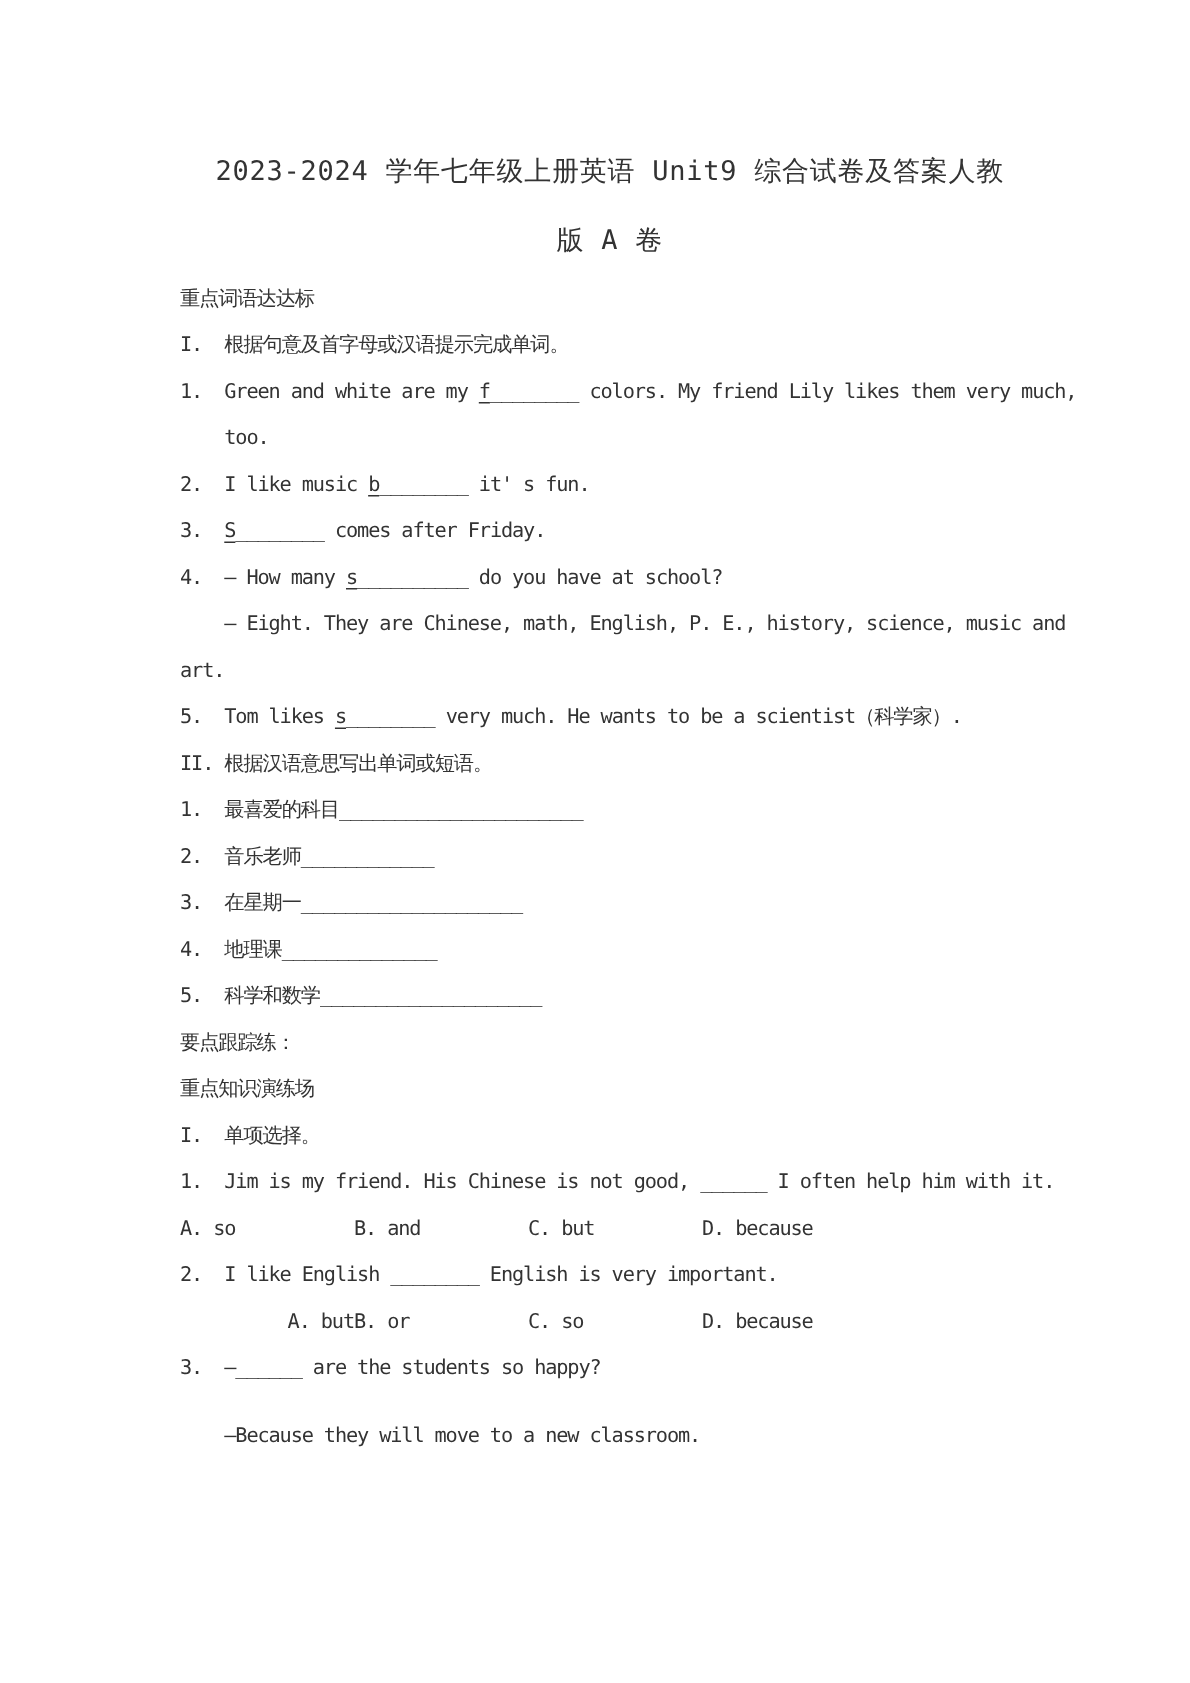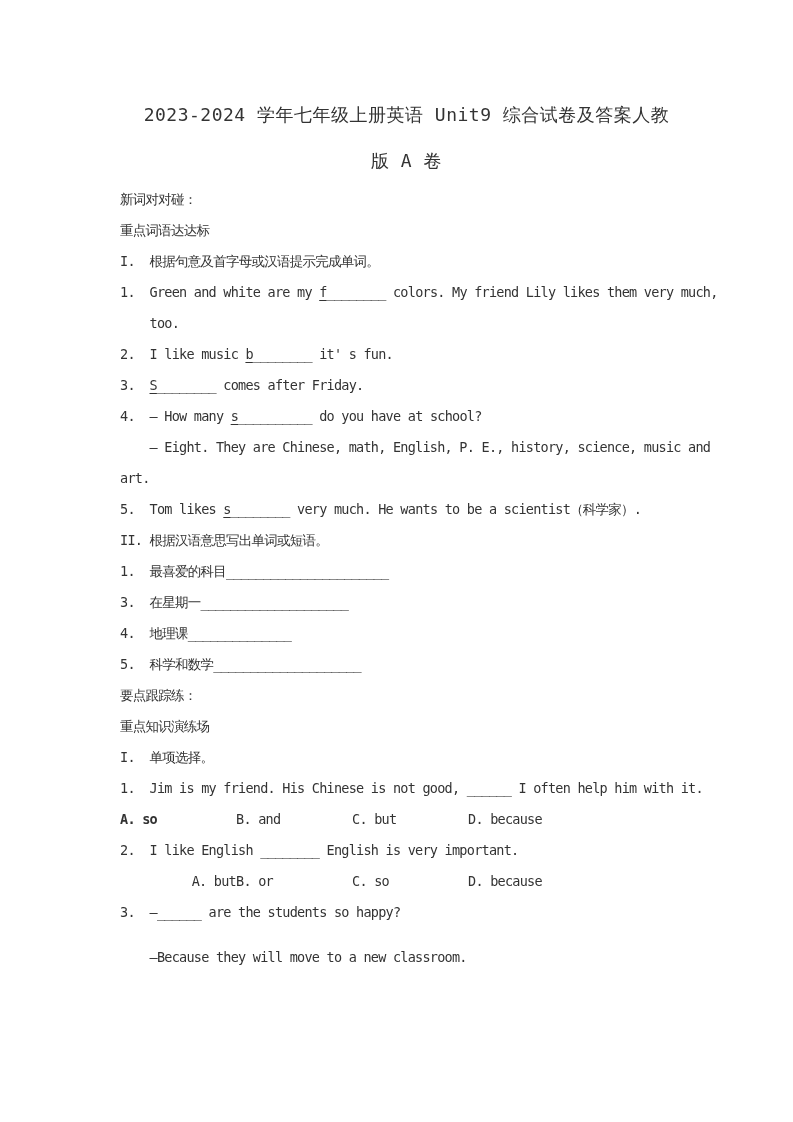--- a/index.html
+++ b/index.html
@@ -49,39 +49,39 @@
 </style>
 </head>
 <body>
 
 <div class="page">
   <div class="title-block">
     <div>2023-2024 学年七年级上册英语 Unit9 综合试卷及答案人教</div>
     <div>版 A 卷</div>
   </div>
   <div class="doc-body">
-      <div class="line">新词对对碰：</div>
       <div class="line">重点词语达达标</div>
       <div class="line">I.  根据句意及首字母或汉语提示完成单词。</div>
       <div class="line"><span>1.  Green and white are my </span><span class="u">f</span><span>________ colors. My friend Lily likes them very much,</span></div>
       <div class="line">    too.</div>
       <div class="line"><span>2.  I like music </span><span class="u">b</span><span>________ it' s fun.</span></div>
       <div class="line"><span>3.  </span><span class="u">S</span><span>________ comes after Friday.</span></div>
       <div class="line"><span>4.  — How many </span><span class="u">s</span><span>__________ do you have at school?</span></div>
       <div class="line">    — Eight. They are Chinese, math, English, P. E., history, science, music and</div>
       <div class="line">art.</div>
       <div class="line"><span>5.  Tom likes </span><span class="u">s</span><span>________ very much. He wants to be a scientist（科学家）.</span></div>
       <div class="line">II. 根据汉语意思写出单词或短语。</div>
       <div class="line">1.  最喜爱的科目______________________</div>
+      <div class="line">2.  音乐老师____________</div>
       <div class="line">3.  在星期一____________________</div>
       <div class="line">4.  地理课______________</div>
       <div class="line">5.  科学和数学____________________</div>
       <div class="line">要点跟踪练：</div>
       <div class="line">重点知识演练场</div>
       <div class="line">I.  单项选择。</div>
       <div class="line">1.  Jim is my friend. His Chinese is not good, ______ I often help him with it.</div>
-      <div class="line"><span class="opt-cell" style="width: 116px; font-weight: bold;">A. so</span><span class="opt-cell" style="width: 116px;">B. and</span><span class="opt-cell" style="width: 116px;">C. but</span><span class="opt-cell" style="width: 116px;">D. because</span></div>
+      <div class="line"><span class="opt-cell" style="width: 116px;">A. so</span><span class="opt-cell" style="width: 116px;">B. and</span><span class="opt-cell" style="width: 116px;">C. but</span><span class="opt-cell" style="width: 116px;">D. because</span></div>
       <div class="line">2.  I like English ________ English is very important.</div>
       <div class="line"><span class="opt-cell" style="width: 116px; text-align: right;">A. but</span><span class="opt-cell" style="width: 116px;">B. or</span><span class="opt-cell" style="width: 116px;">C. so</span><span class="opt-cell" style="width: 116px;">D. because</span></div>
       <div class="line">3.  —______ are the students so happy?</div>
       <div class="line" style="margin-top: 14px;">    —Because they will move to a new classroom.</div>
     </div>
 </div>
 
 </body></html>

